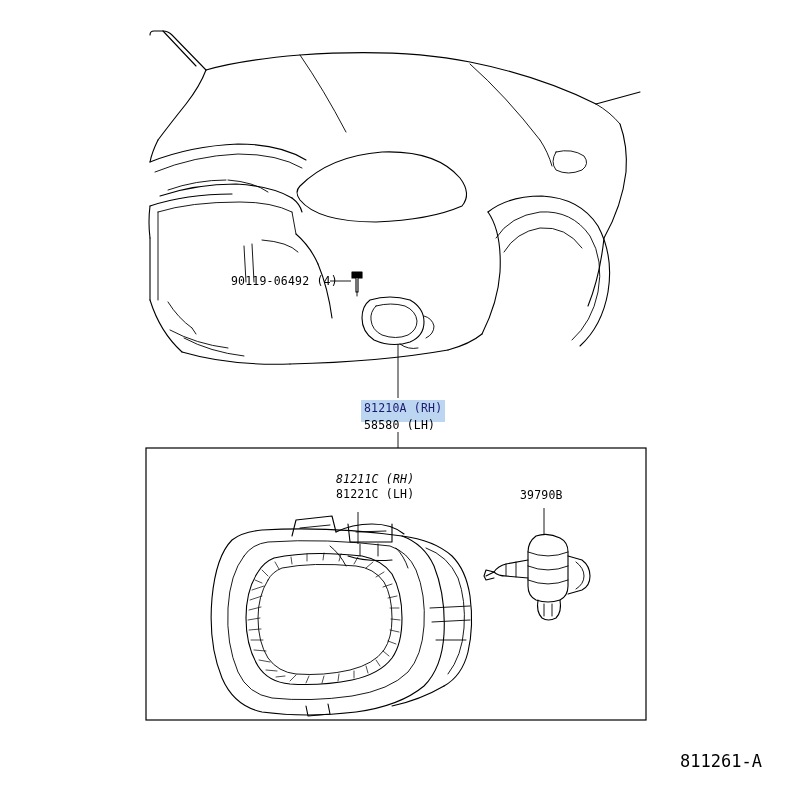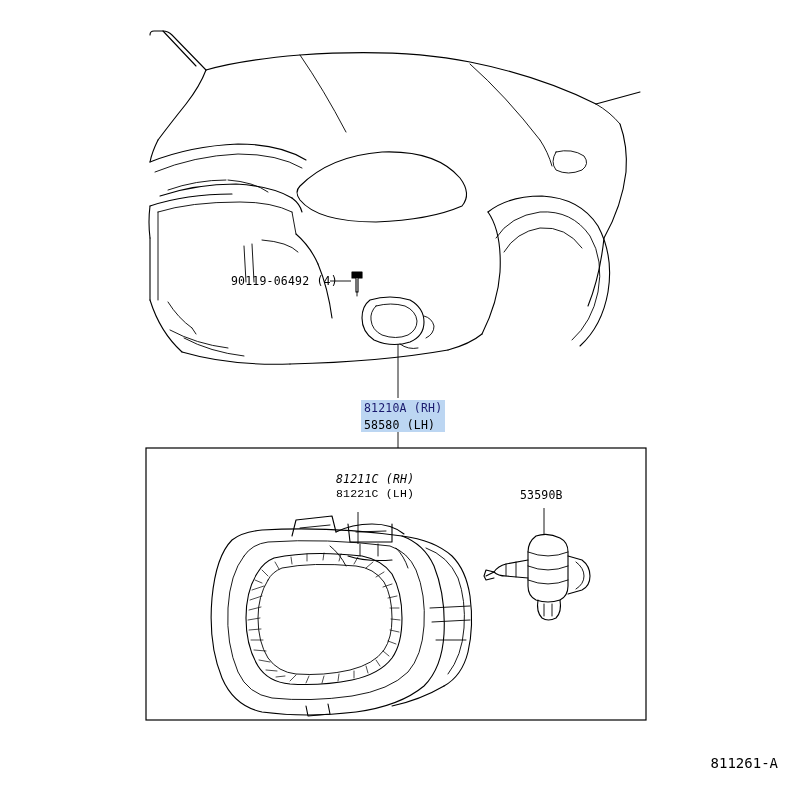--- a/index.html
+++ b/index.html
@@ -31,31 +31,31 @@
     position: absolute;
     font-family: "DejaVu Sans Mono", monospace;
     font-size: 11px;
     letter-spacing: 0.2px;
     white-space: pre;
     color: #000;
   }
   .lbl.hl {
     background: #bcd6f2;
     color: #1a1a6e;
-    padding: 1px 3px 17px 3px;
+    padding: 1px 3px 7px 3px;
     text-align: center;
   }
   .lbl.code {
     font-size: 11.5px;
   }
   .footer-code {
     position: absolute;
-    right: 22px;
+    right: 38px;
     bottom: 18px;
-    font-size: 14px;
+    font-size: 17px;
     font-family: "DejaVu Sans Mono", monospace;
   }
   .stroke {
     fill: none;
     stroke: #000;
     stroke-width: 1.1;
     stroke-linecap: round;
     stroke-linejoin: round;
   }
   .stroke-thin {
@@ -257,18 +257,18 @@
 
     <path class="stroke" d="M560 600 Q562 612 556 618 Q548 622 542 618 Q536 612 538 600"></path>
     <path class="stroke-thin" d="M544 604 L544 616"></path>
     <path class="stroke-thin" d="M552 604 L552 616"></path>
 
     <path class="leader" d="M358 512 L358 544"></path>
     <path class="leader" d="M544 508 L544 534"></path>
   </svg>
 
   <div class="lbl code" style="left:336px; top:472px;font-style:italic;">81211C (RH)</div>
-  <div class="lbl code" style="left:336px; top:487px;font-family:Liberation Mono, monospace;">81221C (LH)</div>
-  <div class="lbl code" style="left:520px; top:488px;">53590B</div>
+  <div class="lbl code" style="left:336px; top:487px;">81221C (LH)</div>
+  <div class="lbl code" style="left:520px; top:488px;">39790B</div>
 
   <div class="footer-code">811261-A</div>
 
 </div>
 
 </body></html>

